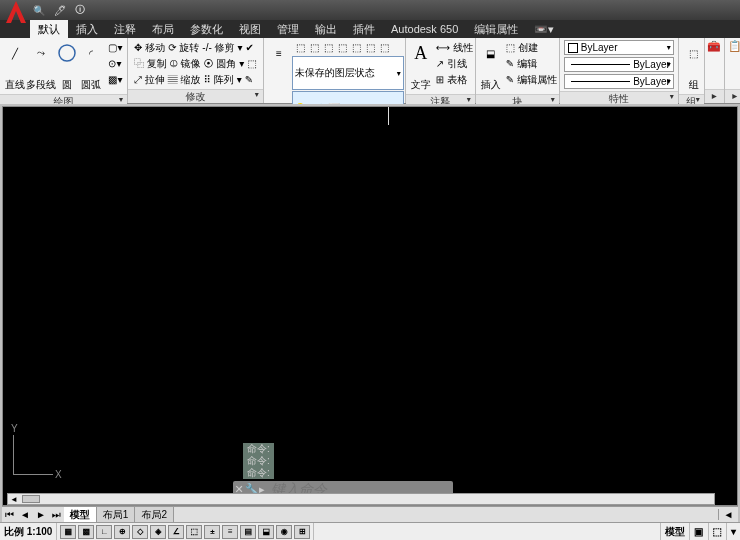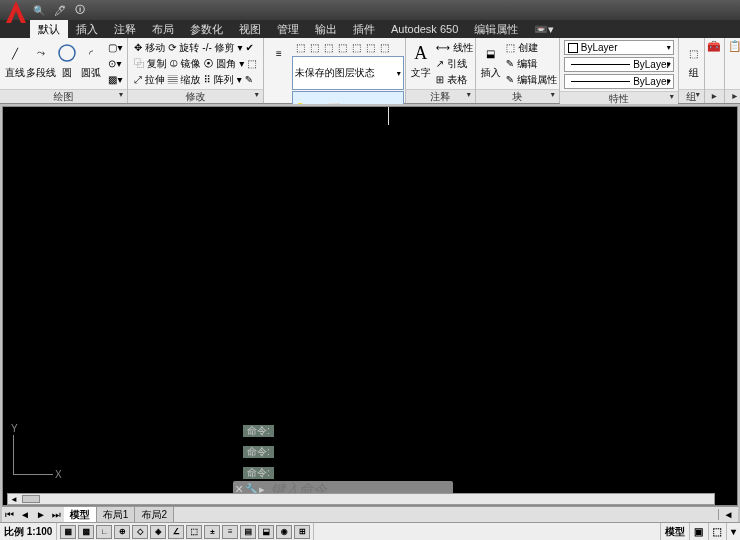--- a/index.html
+++ b/index.html
@@ -20,21 +20,21 @@
 
 
 .ribbon { height: 66px; background: #f4f4f4; border-bottom:1px solid #888; display:flex; }
 .panel { border-right: 1px solid #bbb; display:flex; flex-direction:column; }
 .panel-body { flex:1; display:flex; padding:2px 4px; gap:2px; align-items:flex-start;}
 .panel-title { height:14px; background:#e4e4e4; border-top:1px solid #ccc; font-size:10px; color:#333; text-align:center; position:relative;}
 .panel-title .exp { position:absolute; right:4px; top:0; font-size:8px;}
 
 .bigbtn { display:flex; flex-direction:column; align-items:center; width:26px; font-size:10px; padding-top:2px;}
 .bigbtn .ic { width:22px; height:22px; display:flex; align-items:center; justify-content:center;}
-.bigbtn span.lbl { margin-top:2px; white-space:nowrap;}
+.bigbtn span.lbl { margin-top:14px; white-space:nowrap;}
 
 .col { display:flex; flex-direction:column; gap:1px; }
 .smallrow { display:flex; align-items:center; gap:3px; height:15px; font-size:10px; white-space:nowrap; padding:0 2px;}
 .smallrow .ic { width:14px; height:14px; display:inline-flex; align-items:center; justify-content:center; font-size:10px;}
 
 .layer-combo { height:18px; border:1px solid #7a9ac0; background:#fff; display:flex; align-items:center; padding:16px 2px; font-size:10px; position:relative;}
 .layer-combo .dd { position:absolute; right:2px; font-size:8px;}
 
 .prop-combo { height:15px; border:1px solid #999; background:#fff; display:flex; align-items:center; padding:0 3px; font-size:10px; width:110px; position:relative;}
 .prop-combo .sw { width:10px; height:10px; border:1px solid #000; margin-right:3px;}
@@ -44,21 +44,21 @@
 
 .canvas-wrap { flex:1; background:#c0c0c0; padding:2px 2px 0 2px; display:flex; flex-direction:column; position:relative;}
 .canvas { flex:1; background:#000; position:relative; border:1px solid #888;}
 .cursor-v { position:absolute; left:385px; top:0; width:1px; height:18px; background:#ddd;}
 .ucs { position:absolute; left:10px; bottom:30px; }
 .ucs-y { position:absolute; left:0; bottom:0; width:1px; height:40px; background:#888;}
 .ucs-x { position:absolute; left:0; bottom:0; width:40px; height:1px; background:#888;}
 .ucs-ly { position:absolute; left:-2px; top:-52px; color:#888; font-size:10px;}
 .ucs-lx { position:absolute; left:42px; bottom:-5px; color:#888; font-size:10px;}
 
-.cmdstack { position:absolute; left:240px; bottom:26px; display:flex; flex-direction:column; gap:9px;}
+.cmdstack { position:absolute; left:240px; bottom:26px; display:flex; flex-direction:column; gap:0;}
 .cmdstack div { background:#667a70; color:#ccc; font-size:10px; padding:0 4px; height:12px; line-height:12px;}
 
 .cmdline { position:absolute; left:230px; bottom:8px; height:16px; width:220px; background:#868686; display:flex; align-items:center; border-radius:2px;}
 .cmdline .x { width:14px; text-align:center; color:#ccc;}
 .cmdline .g { width:14px; text-align:center; color:#ccc;}
 .cmdline input { flex:1; background:transparent; border:none; color:#bbb; font-size:14px; font-style:italic; outline:none;}
 
 .hscroll { position:absolute; left:4px; right:22px; bottom:0; height:12px; background:#e8e8e8; border:1px solid #999; display:flex; align-items:center;}
 .hscroll .ar { width:12px; text-align:center; font-size:8px;}
 .hscroll .thumb { width:18px; height:8px; background:#ccc; border:1px solid #888; margin-left:2px;}

